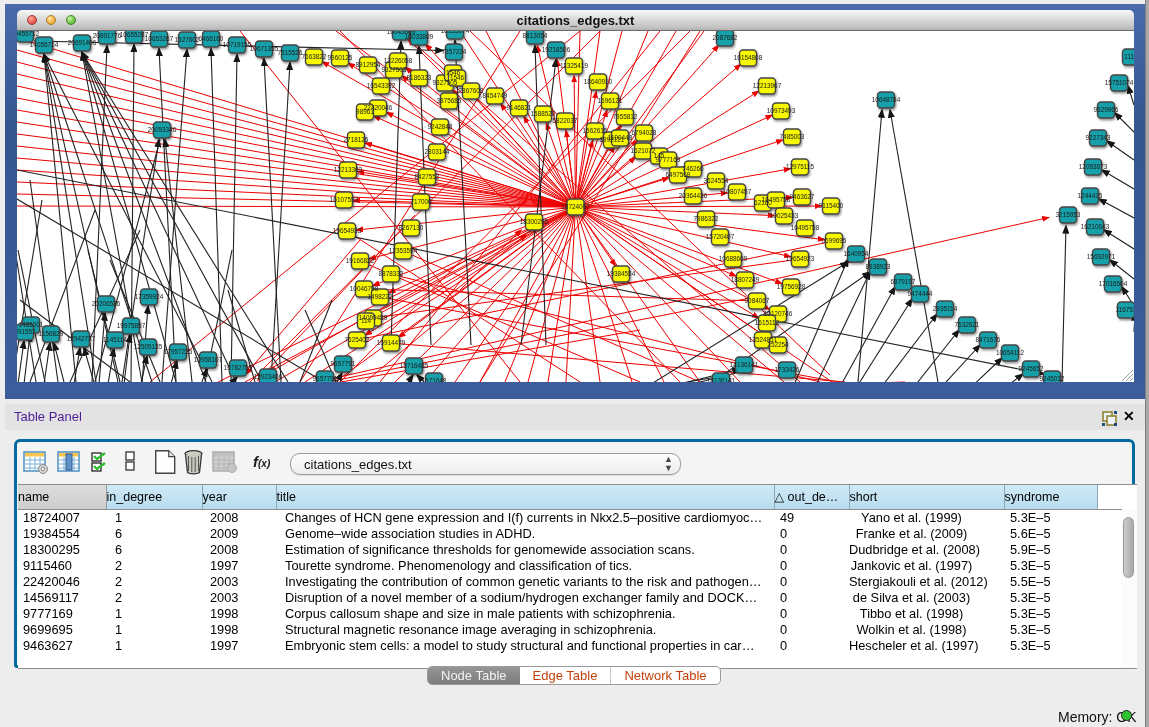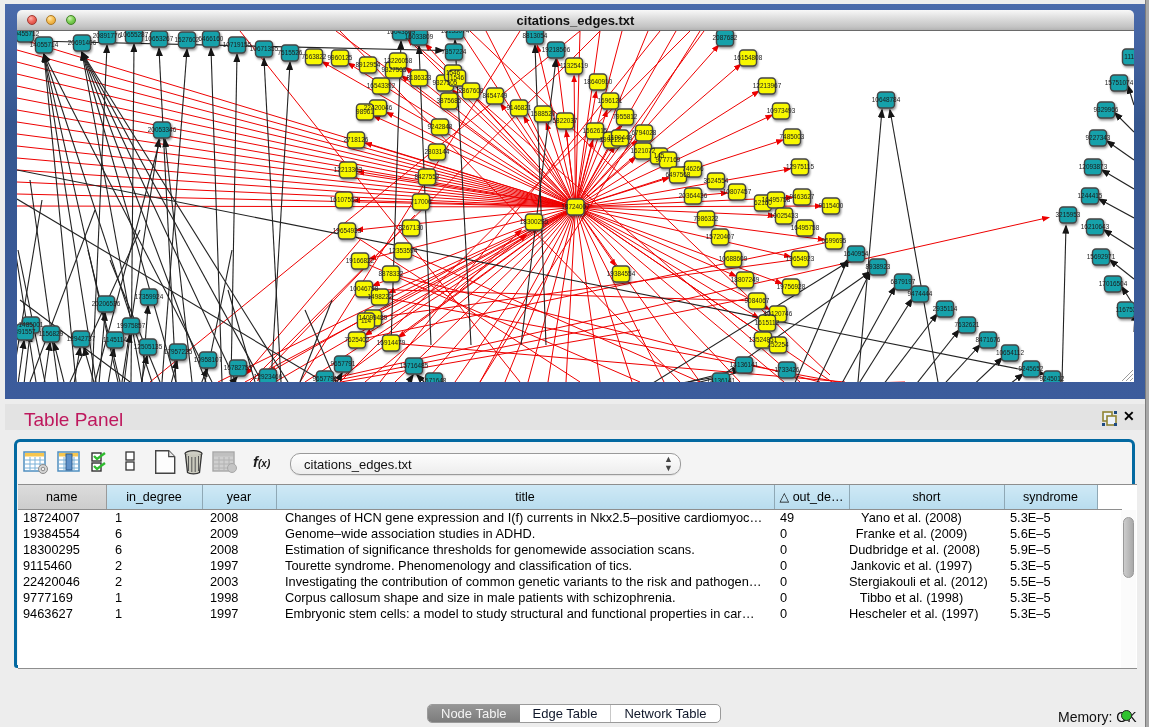--- a/index.html
+++ b/index.html
@@ -12,59 +12,59 @@
  background:linear-gradient(#f8f8f8,#dedede 40%,#c3c3c3 85%,#b3b3b3);
  border-bottom:1px solid #6a6a6a}
 #titlebar .t{position:absolute;left:0;right:0;top:3px;text-align:center;
  font-size:13px;font-weight:bold;color:#111}
 .tl{position:absolute;top:4.5px;width:10px;height:10px;border-radius:50%}
 #tl1{left:9.5px;background:radial-gradient(circle at 35% 30%,#ffb3ac,#ee6a5f 45%,#d33e33);border:1px solid #a33730}
 #tl2{left:29px;background:radial-gradient(circle at 35% 30%,#ffe9b0,#f6be51 45%,#dd9a2e);border:1px solid #ad7822}
 #tl3{left:49px;background:radial-gradient(circle at 35% 30%,#d2f0b8,#7ed256 45%,#53a930);border:1px solid #428426}
 
 #tpanelbar{position:absolute;left:5px;top:404px;width:1140px;height:26px;background:#e3e3e3}
-#tpanelbar .t{position:absolute;left:19px;top:5px;font-size:19px;color:#be185d}
+#tpanelbar .t{position:absolute;left:9px;top:5px;font-size:13px;color:#4c1d95}
 #floatico{position:absolute;left:1102px;top:411px}
 #closex{position:absolute;left:1123px;top:408px;font-size:14px;font-weight:bold;color:#000}
 #panel{position:absolute;left:14px;top:439px;width:1121px;height:229px;
  background:#f4f4f4;border:3px solid #0369a1;border-radius:6px 6px 3px 3px}
 #toolbar{position:absolute;left:0;top:0;width:100%;height:42px}
 #combo{position:absolute;left:273px;top:11px;width:391px;height:22px;
  background:linear-gradient(#fdfdfd,#ededed);
  border:1px solid #9a9a9a;border-radius:10px;font-size:13px;color:#111;
  box-shadow:0 1px 1px rgba(0,0,0,.08)}
 #combo .txt{position:absolute;left:13px;top:3px}
 #combo .arr{position:absolute;right:7px;top:1px;font-size:9px;color:#444;line-height:9px}
 #fx{position:absolute;left:236px;top:11px;font-size:15px;font-style:italic;font-weight:bold;color:#1a1a1a}
 #fx span{font-size:10px;font-weight:bold}
 
 #tbl{position:absolute;left:1px;top:42px;width:1119px;height:185px;background:#fff;
  border-top:1px solid #8e8e8e;border-bottom:1px solid #8e8e8e;overflow:hidden}
 table{border-collapse:collapse;table-layout:fixed;width:1104px;font-size:12.8px;color:#000}
 col.g1{width:88px}col.g2{width:96px}col.g3{width:74px}col.g4{width:498px}
 col.g5{width:75px}col.g6{width:155px}col.g7{width:93px}col.g8{width:25px}
 thead td{height:24px;background:linear-gradient(#cfe9f6,#b8dcee);border-right:1px solid #8fa8b5;
- border-bottom:1px solid #8e8e8e;text-align:center;font-size:12.5px;padding:0}
+ border-bottom:1px solid #8e8e8e;text-align:left;font-size:12.5px;padding:0}
 thead td.c1{background:linear-gradient(#dcdcdc,#cdcdcd);border-right:1px solid #9a9a9a}
 thead td.c8{background:#fff;border-right:none}
 tbody td{height:16px;padding:0 0 0 5px;white-space:nowrap;overflow:hidden}
 tbody td.c1{padding-left:5px}
 tbody td.c2{padding-left:9px}
 tbody td.c3{padding-left:8px}
 tbody td.c4{padding-left:9px}
 tbody td.c5{padding-left:6px}
 tbody td.c6{text-align:center;padding:0 30px 0 0}
 tbody td.c7{padding-left:6px}
 #vsb{position:absolute;right:1px;top:25px;width:15px;height:158px;background:#fbfbfb}
 #vsb .thumb{position:absolute;left:2px;top:7px;width:11px;height:61px;border-radius:6px;
  background:linear-gradient(90deg,#cccccc,#a9a9a9);border:1px solid #999}
 
-#tabs{position:absolute;left:427px;top:704px;height:19px;border:1px solid #9a9a9a;
+#tabs{position:absolute;left:427px;top:666px;height:19px;border:1px solid #9a9a9a;
  border-radius:5px;overflow:hidden;background:#fff;display:flex}
-#tabs div{font-size:13px;line-height:17px;padding:0 13px;color:#0f172a}
+#tabs div{font-size:13px;line-height:17px;padding:0 13px;color:#c2410c}
 #tabs .sel{background:linear-gradient(#969696,#7c7c7c);color:#f4f4f4}
 #tabs .sep{border-left:1px solid #c8c8c8;padding:0}
 #mem{position:absolute;left:1058px;top:709px;font-size:14px;color:#111}
 #memdot{position:absolute;left:1121px;top:709.5px;width:11px;height:11px;border-radius:50%;
  background:#2fc32f;border:1.5px solid #222}
 </style></head>
 <body>
 <div id="netwin">
   <div id="titlebar">
     <div class="t">citations_edges.txt</div>
@@ -675,21 +675,21 @@
             <td class="c8"></td>
    </tr>
         </thead>
    <tbody>
 <tr>
             <td class="c1">18724007</td>
             <td class="c2">1</td>
             <td class="c3">2008</td>
             <td class="c4">Changes of HCN gene expression and I(f) currents in Nkx2.5–positive cardiomyoc…</td>
             <td class="c5">49</td>
-            <td class="c6">Yano et al. (2008)</td>
+            <td class="c6">Yano et al. (1999)</td>
             <td class="c7">5.3E–5</td>
             <td class="c8"></td>
           </tr>
 <tr>
             <td class="c1">19384554</td>
             <td class="c2">6</td>
             <td class="c3">2009</td>
             <td class="c4">Genome–wide association studies in ADHD.</td>
             <td class="c5">0</td>
             <td class="c6">Franke et al. (2009)</td>
@@ -720,26 +720,46 @@
             <td class="c1">22420046</td>
             <td class="c2">2</td>
             <td class="c3">2003</td>
             <td class="c4">Investigating the contribution of common genetic variants to the risk and pathogen…</td>
             <td class="c5">0</td>
             <td class="c6">Stergiakouli et al. (2012)</td>
             <td class="c7">5.5E–5</td>
             <td class="c8"></td>
           </tr>
 <tr>
+            <td class="c1">14569117</td>
+            <td class="c2">2</td>
+            <td class="c3">2003</td>
+            <td class="c4">Disruption of a novel member of a sodium/hydrogen exchanger family and DOCK…</td>
+            <td class="c5">0</td>
+            <td class="c6">de Silva et al. (2003)</td>
+            <td class="c7">5.3E–5</td>
+            <td class="c8"></td>
+          </tr>
+<tr>
             <td class="c1">9777169</td>
             <td class="c2">1</td>
             <td class="c3">1998</td>
             <td class="c4">Corpus callosum shape and size in male patients with schizophrenia.</td>
             <td class="c5">0</td>
             <td class="c6">Tibbo et al. (1998)</td>
+            <td class="c7">5.3E–5</td>
+            <td class="c8"></td>
+          </tr>
+<tr>
+            <td class="c1">9699695</td>
+            <td class="c2">1</td>
+            <td class="c3">1998</td>
+            <td class="c4">Structural magnetic resonance image averaging in schizophrenia.</td>
+            <td class="c5">0</td>
+            <td class="c6">Wolkin et al. (1998)</td>
             <td class="c7">5.3E–5</td>
             <td class="c8"></td>
           </tr>
 <tr>
             <td class="c1">9463627</td>
             <td class="c2">1</td>
             <td class="c3">1997</td>
             <td class="c4">Embryonic stem cells: a model to study structural and functional properties in car…</td>
             <td class="c5">0</td>
             <td class="c6">Hescheler et al. (1997)</td>

